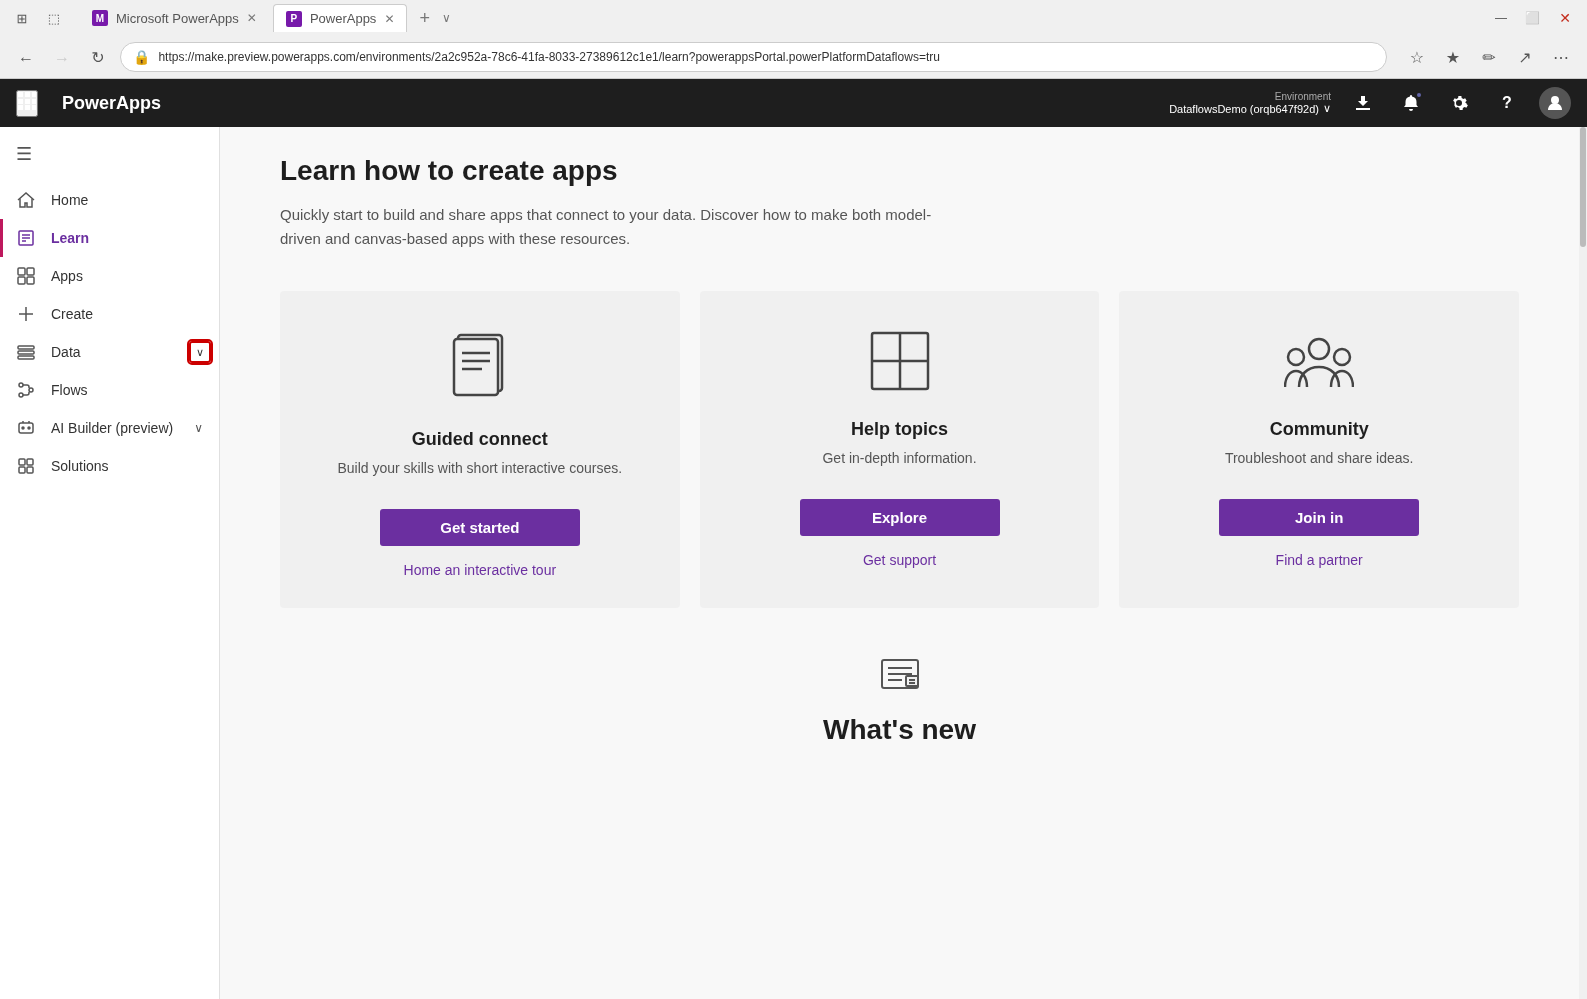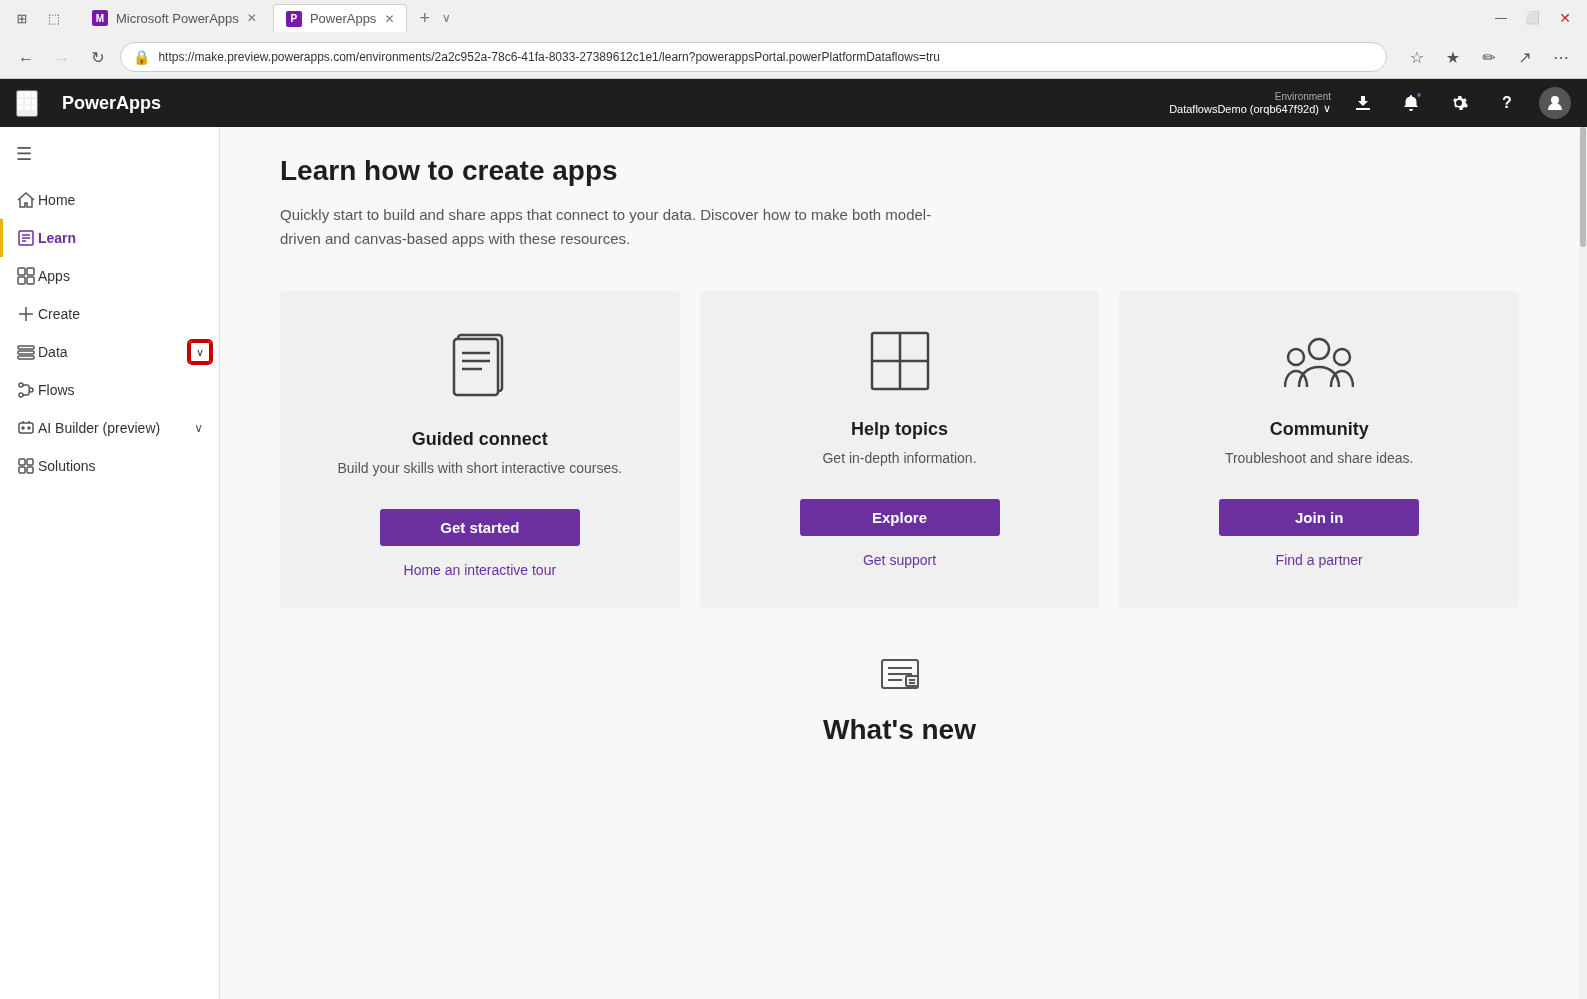--- a/index.html
+++ b/index.html
@@ -34,22 +34,22 @@
     .header-icon-btn { width: 32px; height: 32px; border: none; background: none; cursor: pointer; color: #fff; font-size: 18px; display: flex; align-items: center; justify-content: center; border-radius: 4px; position: relative; }
     .notification-dot { width: 8px; height: 8px; background: #6264a7; border-radius: 50%; position: absolute; top: 4px; right: 4px; border: 2px solid #1e1e1e; }
     .avatar { width: 32px; height: 32px; border-radius: 50%; background: #555; cursor: pointer; display: flex; align-items: center; justify-content: center; color: #fff; font-size: 14px; }
 
     
     .main-container { display: flex; flex: 1; overflow: hidden; }
 
     
     .sidebar { width: 220px; background: #fff; border-right: 1px solid #e0e0e0; display: flex; flex-direction: column; overflow: hidden; flex-shrink: 0; }
     .sidebar-hamburger { padding: 16px; cursor: pointer; color: #555; font-size: 18px; }
-    .sidebar-item { display: flex; align-items: center; padding: 10px 16px; cursor: pointer; gap: 2px; font-size: 14px; color: #333; position: relative; }
-    .sidebar-item.active { color: #6b2fa0; border-left: 3px solid #eab308; padding-left: 13px; font-weight: 600; }
+    .sidebar-item { display: flex; align-items: center; padding: 10px 16px; cursor: pointer; gap: 15px; font-size: 14px; color: #333; position: relative; }
+    .sidebar-item.active { color: #6b2fa0; border-left: 3px solid #be185d; padding-left: 13px; font-weight: 600; }
     .sidebar-item-icon { font-size: 16px; color: #555; width: 20px; display: flex; align-items: center; justify-content: center; }
     .sidebar-item.active .sidebar-item-icon { color: #6b2fa0; }
     .sidebar-expand { margin-left: auto; }
     .data-expand-btn { position: absolute; right: 8px; border: 1px solid #333; border-radius: 3px; width: 22px; height: 22px; display: flex; align-items: center; justify-content: center; font-size: 11px; cursor: pointer; background: #fff; color: #333; }
 
     
     .page-content { flex: 1; overflow-y: auto; background: #f8f8f8; padding: 28px 60px; }
     .page-title { font-size: 28px; font-weight: 600; color: #1e1e1e; margin-bottom: 16px; }
     .page-subtitle { font-size: 15px; color: #555; line-height: 1.6; max-width: 680px; margin-bottom: 40px; }
 

